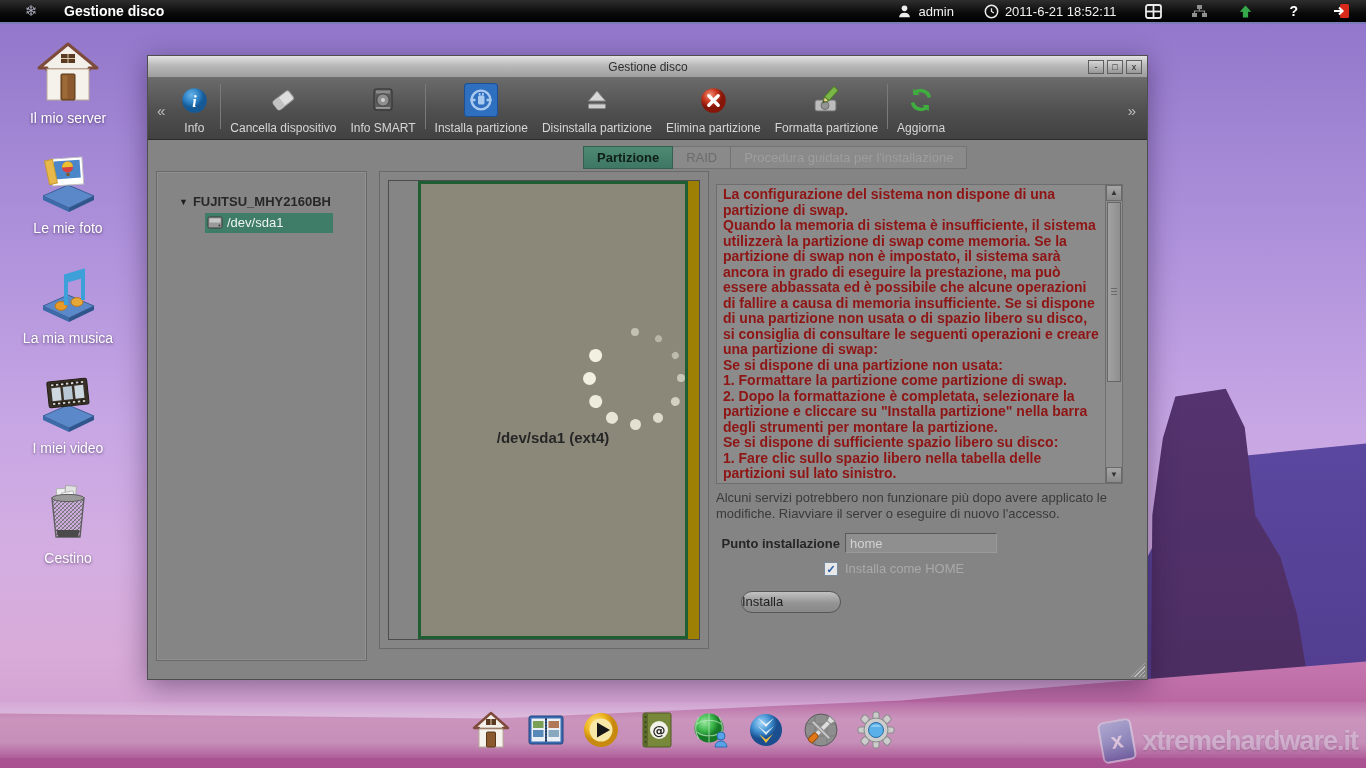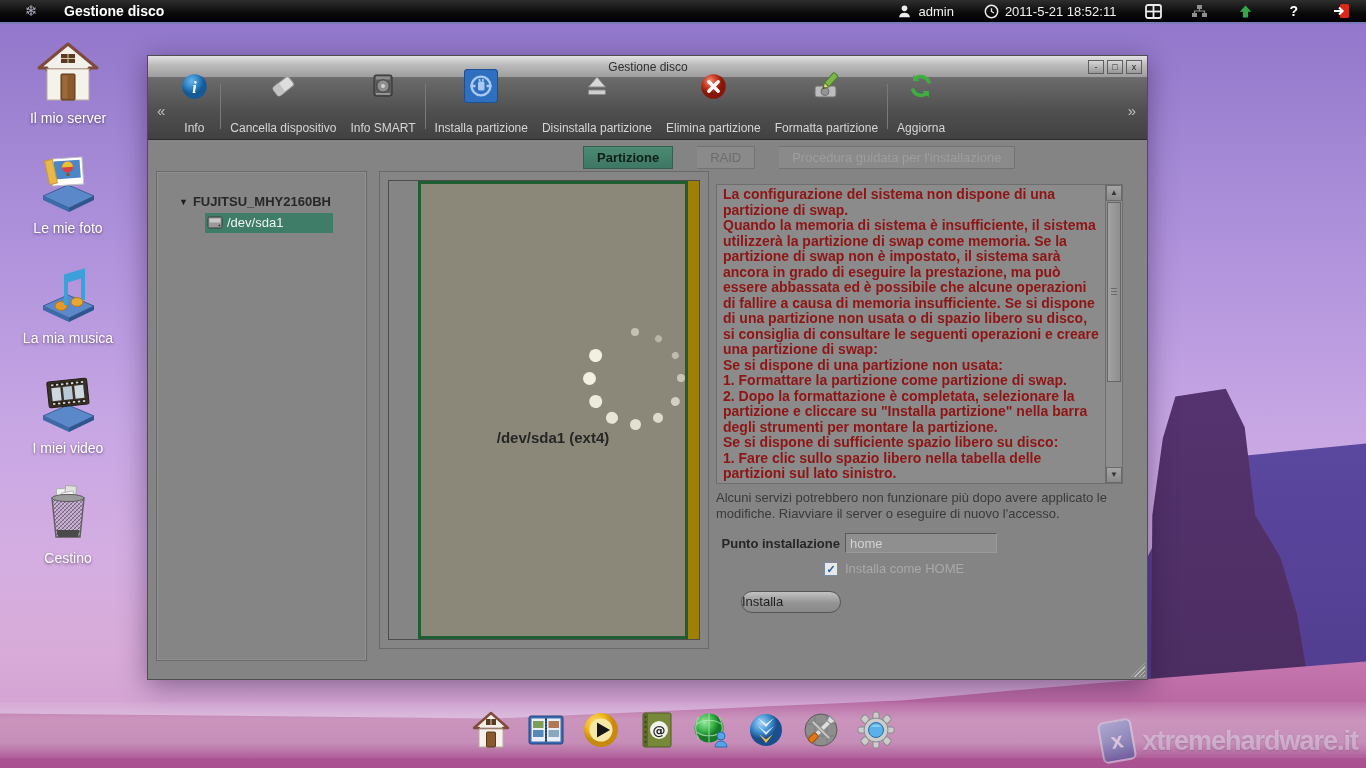--- a/index.html
+++ b/index.html
@@ -32,25 +32,25 @@
   .winbtns { display:flex; gap:3px; margin-right:5px; }
   .wbtn { width:16px; height:14px; background:linear-gradient(180deg,#d6d6d6,#979797); border:1px solid #5f5f5f; font-size:9px; line-height:12px; text-align:center; color:#222; }
 
   
   .toolbar { position:absolute; left:0; top:22px; width:100%; height:62px; background:linear-gradient(180deg,#6b6b6b,#4f4f4f 55%,#414141); border-bottom:1px solid #2c2c2c; display:flex; align-items:flex-end; padding:0 6px 4px 6px; }
   .tchev { color:#c0c0c0; font-size:15px; padding:0 5px 16px 3px; }
   .tchev.right { margin-left:auto; padding-bottom:16px; }
   .tbtn { display:flex; flex-direction:column; align-items:center; padding:3px 7px 0 7px; }
   .tbtn .ico { width:34px; height:34px; display:flex; align-items:center; justify-content:center; border-radius:4px; }
   .tbtn.active .ico { background:#2e6fc0; box-shadow:inset 0 0 0 1px #1d4f92; }
-  .tbtn .cap { font-size:12px; color:#d6d6d6; margin-top:18px; white-space:nowrap; }
+  .tbtn .cap { font-size:12px; color:#d6d6d6; margin-top:4px; white-space:nowrap; }
   .tsep { width:1px; align-self:stretch; margin:6px 2px; background:linear-gradient(180deg,#3a3a3a,#333); border-right:1px solid #7a7a7a; }
 
   
-  .tabrow { position:absolute; left:435px; top:90px; display:flex; height:23px;gap:24px; }
+  .tabrow { position:absolute; left:435px; top:90px; display:flex; height:23px; }
   .tab { display:flex; align-items:center; padding:0 13px; font-size:13px; border:1px solid #737373; background:#8a8a8a; color:#6c6c6c; }
   .tab + .tab { border-left:none; }
   .tab.active { background:linear-gradient(180deg,#4d8a74,#3e7763); color:#0f1f18; font-weight:bold; border-color:#35604f; }
   .tab.dim { color:#9e9e9e; }
 
   
   .treepanel { position:absolute; left:8px; top:115px; width:211px; height:490px; background:#858585; border:1px solid #696969; box-shadow:inset 0 0 0 1px #909090; }
   .treedev { display:flex; align-items:center; gap:5px; margin:22px 0 4px 22px; font-size:13px; font-weight:bold; color:#272727; }
   .treedev .tri { font-size:9px; color:#1e1e1e; }
   .treepart { display:flex; align-items:center; margin-left:48px; }
@@ -113,21 +113,21 @@
         </span>
         <span>admin</span>
       </span>
       <span class="tb-item">
         <span class="tb-ico">
           <svg width="15" height="15" viewBox="0 0 16 16">
               <circle cx="8" cy="8" r="6.6" fill="none" stroke="#ececec" stroke-width="1.6"></circle>
               <path d="M8 4.4V8l2.6 1.6" fill="none" stroke="#ececec" stroke-width="1.4"></path>
             </svg>
         </span>
-        <span>2011-5-21 18:52:11</span>
+        <span>2011-6-21 18:52:11</span>
       </span>
       <span class="tb-ico">
         <svg width="17" height="15" viewBox="0 0 17 15">
             <rect x="1" y="1" width="15" height="13" rx="2" fill="none" stroke="#ececec" stroke-width="1.8"></rect>
             <line x1="8.5" y1="1" x2="8.5" y2="14" stroke="#ececec" stroke-width="1.8"></line>
             <line x1="1" y1="7.5" x2="16" y2="7.5" stroke="#ececec" stroke-width="1.8"></line>
           </svg>
       </span>
       <span class="tb-ico">
         <svg width="17" height="14" viewBox="0 0 17 14">

